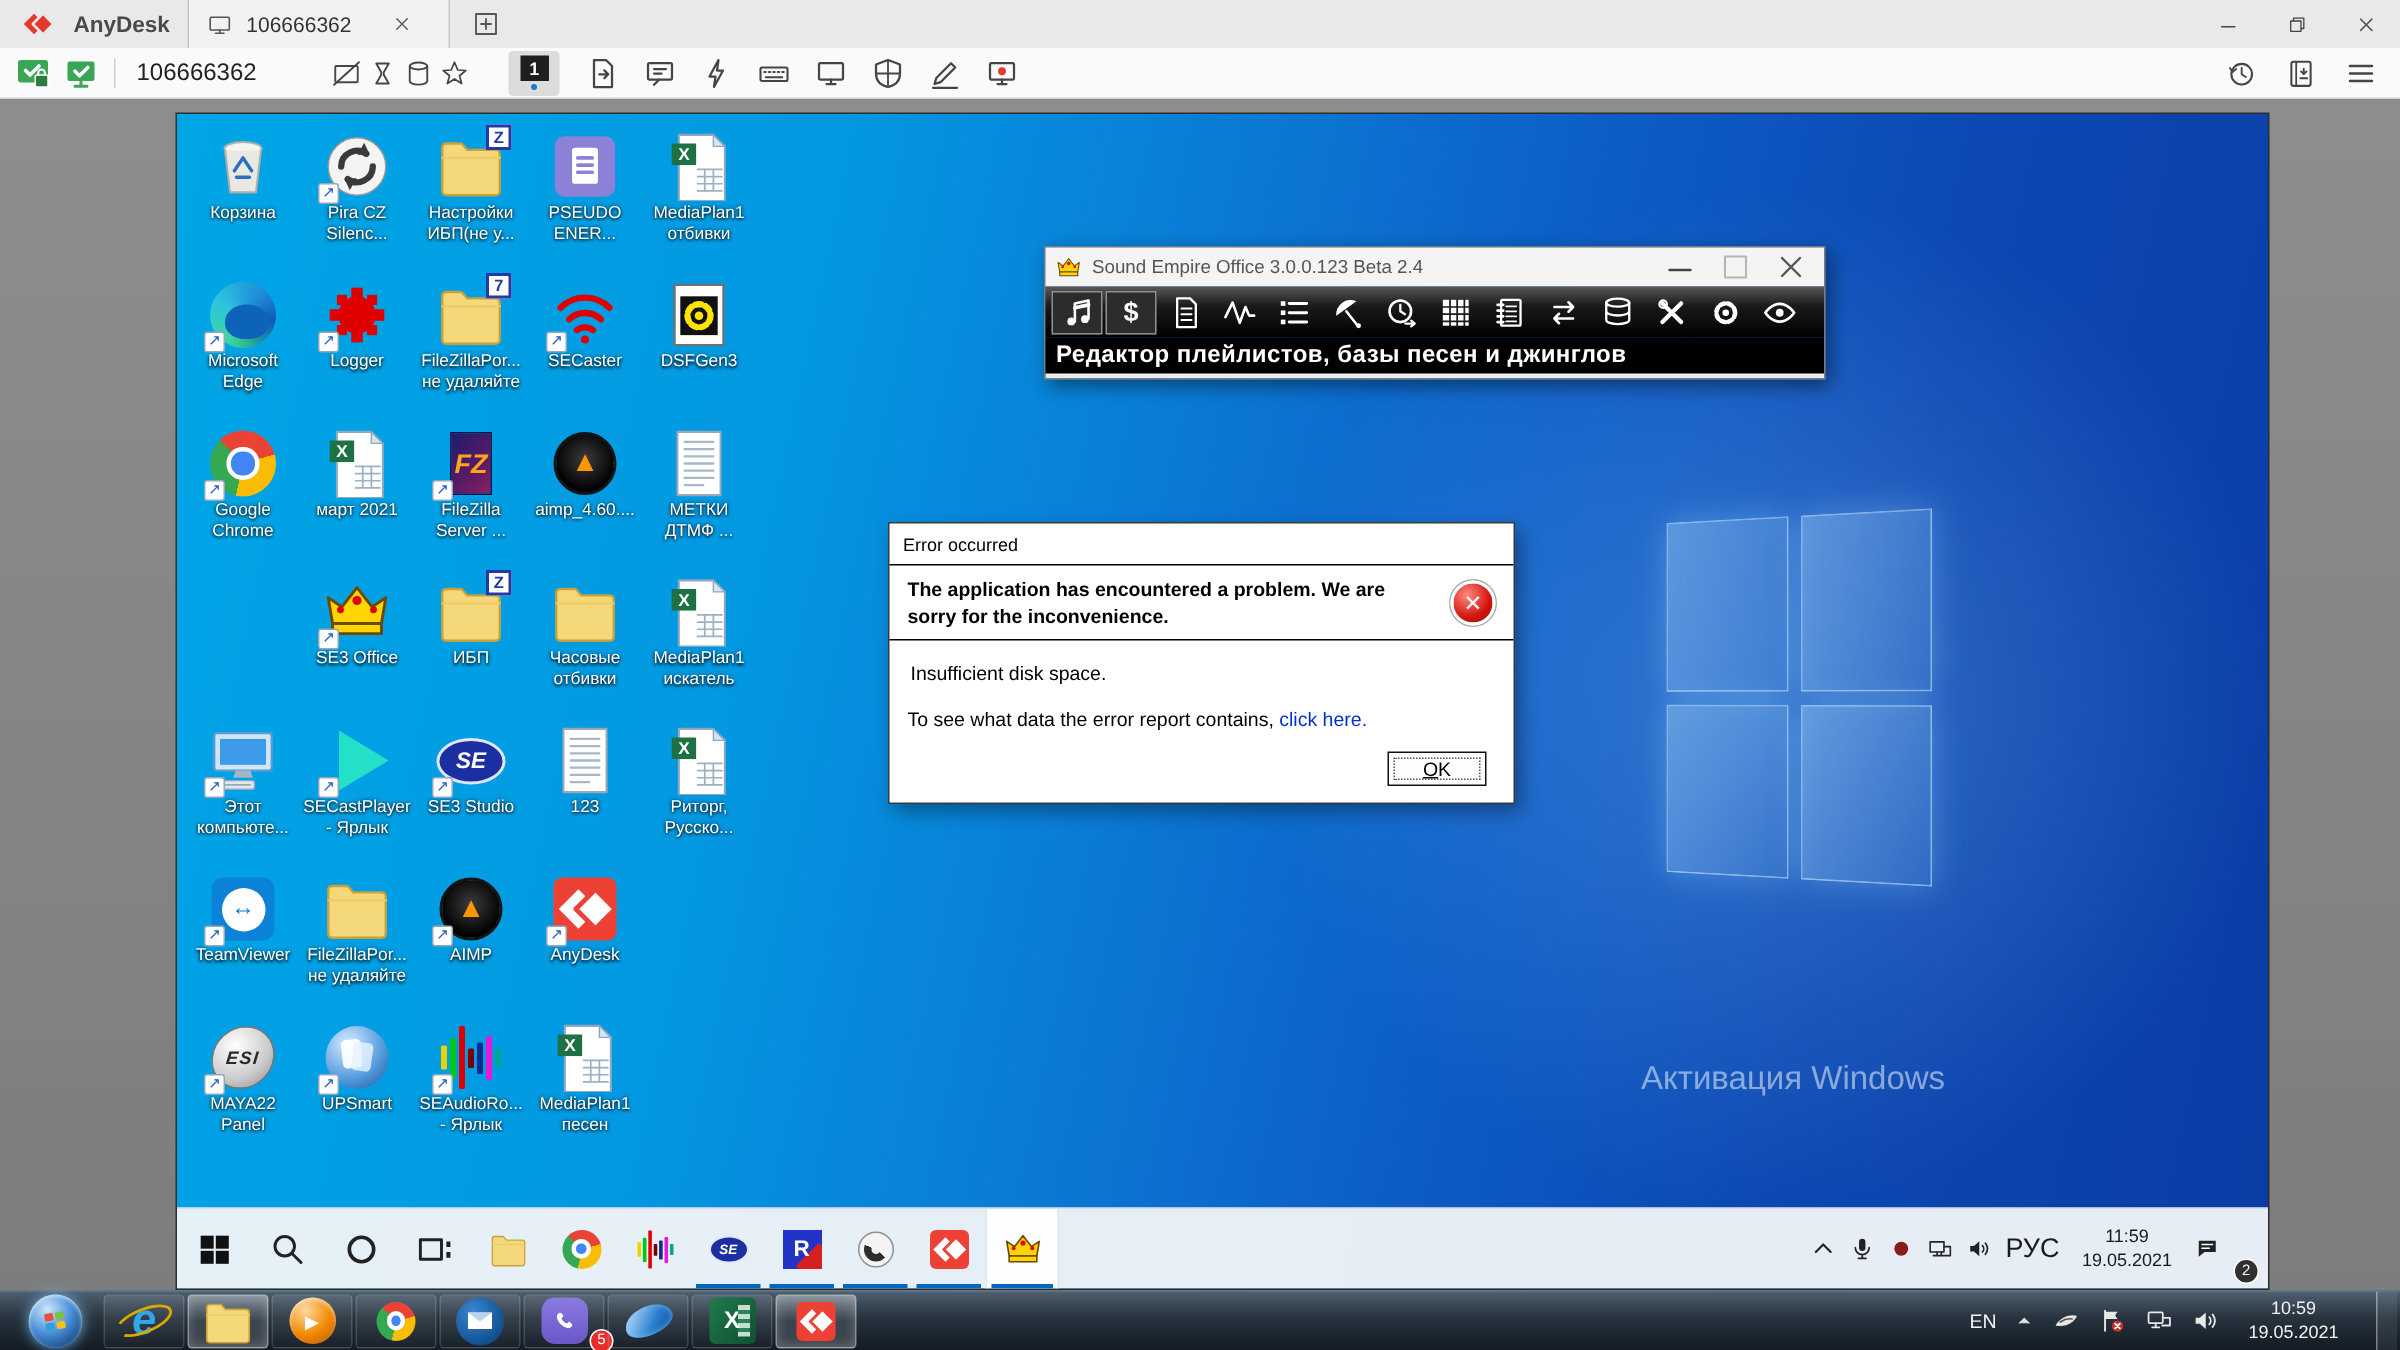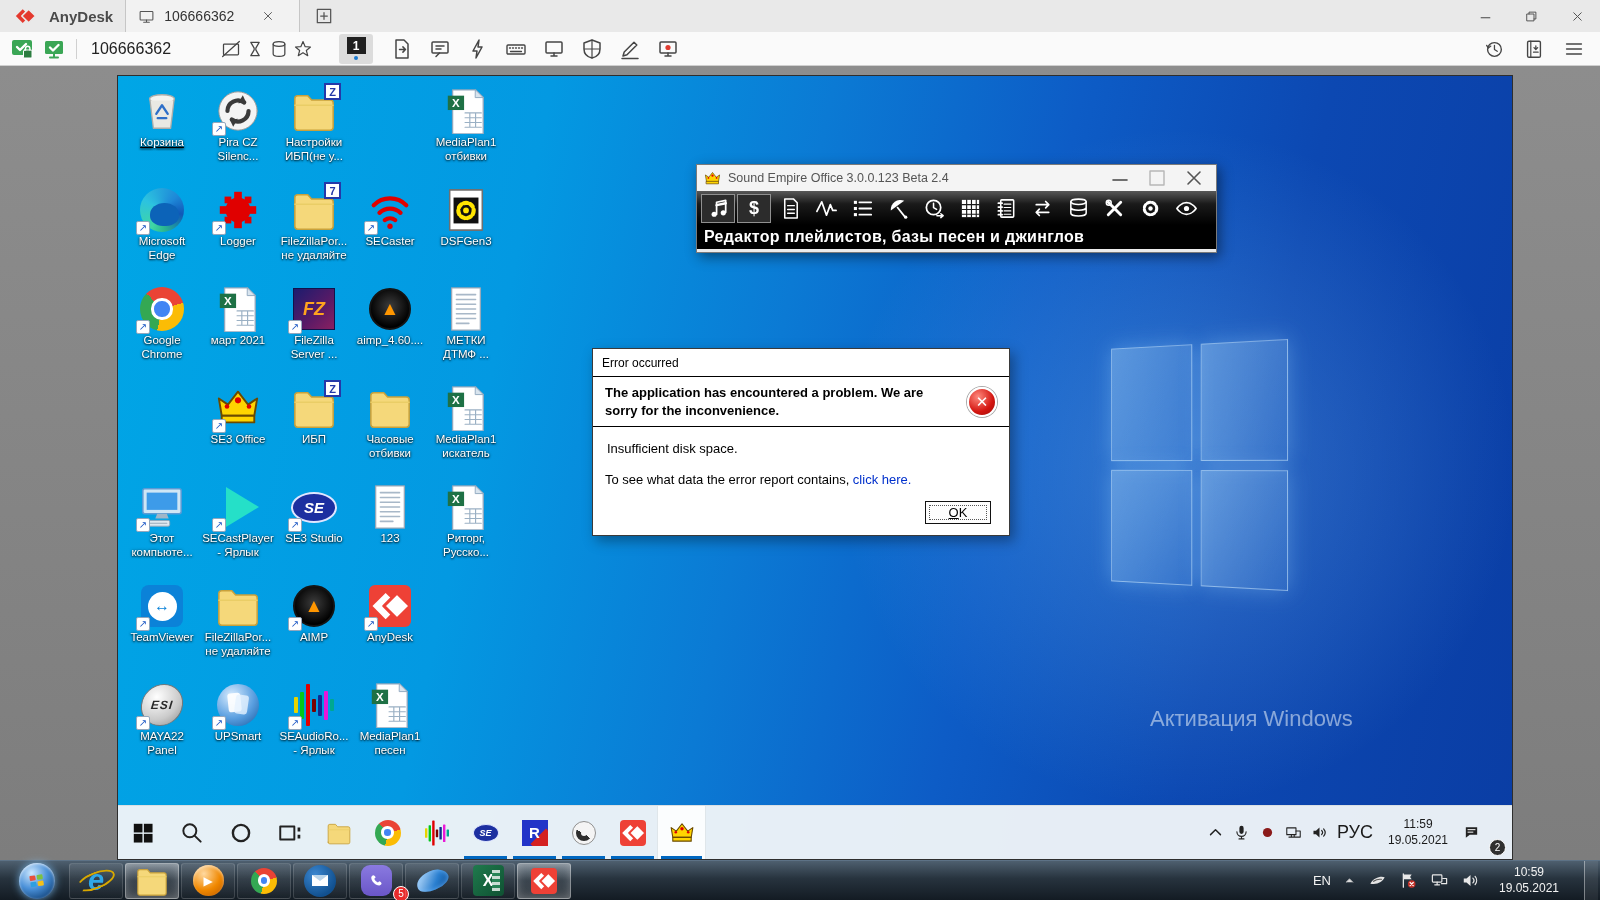--- a/index.html
+++ b/index.html
@@ -49,21 +49,21 @@
 .dlbl{margin-top:2px;font-size:11.5px;line-height:1.2;color:#fff;text-align:center;text-shadow:0 1px 2px rgba(0,0,0,.9),0 0 3px rgba(0,0,0,.55);max-width:74px}
 .sc{position:absolute;left:-3px;bottom:-2px;width:14px;height:14px;background:#fff;border:1px solid #93a7bd;border-radius:2px;display:flex;align-items:center;justify-content:center;font-size:10px;color:#1a56c4;line-height:1}
 .bdg{position:absolute;right:-4px;top:-5px;width:17px;height:17px;background:#fff;border:2px solid #2438a8;color:#2438a8;font-weight:bold;font-size:11px;display:flex;align-items:center;justify-content:center}
 
 
 .edge{width:44px;height:44px;border-radius:50%;background:conic-gradient(from 210deg,#3fd6a4,#2cc3e0 25%,#1e88d8 55%,#0f58b8 70%,#2bb890 90%,#3fd6a4);position:relative;overflow:hidden}
 .edge::before{content:"";position:absolute;left:22%;top:34%;width:66%;height:52%;background:#0c63b8;border-radius:50% 50% 45% 45%}
 .chrome{width:44px;height:44px;border-radius:50%;background:conic-gradient(from -45deg,#ea4335 0 33%,#fbbc05 0 66%,#34a853 0 100%);position:relative}
 .chrome::before{content:"";position:absolute;inset:26%;background:#4285f4;border:3px solid #fff;border-radius:50%}
 .aimp{width:42px;height:42px;border-radius:50%;background:radial-gradient(circle at 50% 42%,#3c3c3c,#000 72%);border:2px solid #141414;color:#ff9600;display:flex;align-items:center;justify-content:center;font-size:19px}
-.fz{width:42px;height:42px;background:linear-gradient(135deg,#1c1c6e,#5a1a66 60%,#8a2060);color:#ffa41e;font-weight:bold;font-style:italic;font-size:18px;display:flex;align-items:center;justify-content:center;border:1px solid #12124a}
+.fz{width:28px;height:42px;background:linear-gradient(135deg,#1c1c6e,#5a1a66 60%,#8a2060);color:#ffa41e;font-weight:bold;font-style:italic;font-size:18px;display:flex;align-items:center;justify-content:center;border:1px solid #12124a}
 .playc{width:0;height:0;border-left:33px solid #25e0c8;border-top:20px solid transparent;border-bottom:20px solid transparent;margin-left:8px}
 .se3s{width:46px;height:31px;background:#1c2fa0;border:2px solid #dfe6ff;border-radius:50%;color:#fff;font-weight:bold;font-style:italic;display:flex;align-items:center;justify-content:center;font-size:15px}
 .tv{width:42px;height:42px;background:#0b82d8;border-radius:8px;display:flex;align-items:center;justify-content:center}
 .tv b{width:29px;height:29px;background:#fff;border-radius:50%;color:#0b82d8;display:flex;align-items:center;justify-content:center;font-size:16px}
 .adt{background:#ee4136;border-radius:6px;display:flex;align-items:center;justify-content:center}
 .esi{width:42px;height:42px;border-radius:50%;background:radial-gradient(circle at 35% 30%,#fff,#cacaca 60%,#8e8e8e);border:1px solid #777;display:flex;align-items:center;justify-content:center;font-style:italic;font-weight:bold;font-size:12px;color:#2a2a2a;letter-spacing:1px;transform:skewX(-6deg)}
 .ups{width:42px;height:42px;border-radius:50%;background:radial-gradient(circle at 35% 28%,#d8ecff,#5a9fe0 55%,#16589e);position:relative}
 .ups::before{content:"";position:absolute;left:11px;top:9px;width:13px;height:19px;background:rgba(255,255,255,.92);border-radius:3px;transform:rotate(-6deg)}
 .ups::after{content:"";position:absolute;left:18px;top:11px;width:13px;height:19px;background:rgba(230,242,255,.8);border-radius:3px;transform:rotate(8deg)}
 .eqz{display:flex;align-items:center;gap:2px}
@@ -105,21 +105,21 @@
 .erricon{flex:0 0 30px;width:30px;height:30px;border-radius:50%;background:radial-gradient(circle at 35% 30%,#ff8a7e,#d31510 60%,#9a0d09);border:2px solid #fff;box-shadow:0 0 0 1px #aaa;color:#fff;display:flex;align-items:center;justify-content:center;font-weight:bold;font-size:15px}
 .dbody{padding:14px 12px 0 14px;font-size:13px}
 .dline2{padding:16px 12px 0 12px;font-size:13px}
 .dlink{color:#0030cc;cursor:pointer}
 .okbtn{position:absolute;right:18px;bottom:11px;width:66px;height:23px;background:#fdfdfd;border:1px solid #111;position:absolute;display:flex;align-items:center;justify-content:center;font-size:13px}
 .okbtn::before{content:"";position:absolute;inset:3px;border:1px dotted #555}
 .okbtn span{display:block}
 .okbtn span::first-letter{text-decoration:underline}
 
 
-.activ{position:absolute;left:1032px;top:630px;color:rgba(235,243,250,.55);z-index:1}
+.activ{position:absolute;left:976px;top:630px;color:rgba(235,243,250,.55);z-index:1}
 .activ h2{font-size:22px;font-weight:normal;margin-bottom:6px}
 .activ p{font-size:14px;line-height:1.35}
 
 
 .rtb{position:absolute;left:0;right:0;bottom:0;height:54px;background:rgba(237,243,247,.97);border-top:1px solid #d9dfe3;display:flex;align-items:stretch;z-index:5}
 .rslot{width:49px;display:flex;align-items:center;justify-content:center;position:relative;flex:0 0 auto}
 .rslot.active{background:#fbfdfe;border-left:1px solid #dfe6ea;border-right:1px solid #dfe6ea}
 .rul{position:absolute;bottom:0;left:3px;right:3px;height:3px;background:#0067c0}
 .rslot .ig{width:26px;height:26px}
 .rtray{margin-left:auto;display:flex;align-items:center;gap:9px;padding-right:4px;color:#1a1a1a}
@@ -322,21 +322,21 @@
 <div class="viewport">
   <div class="remote">
     <div class="wlogo">
         <i></i>
         <i></i>
         <i></i>
         <i></i>
       </div>
 
     <div id="dgrid" class="dgrid">
-        <div class="dicon" style="grid-area: 1 / 1; text-decoration: underline;">
+        <div class="dicon" style="grid-area: 1 / 1;">
           <span class="ig">
             <svg viewBox="0 0 48 48" width="100%" height="100%" fill="none" stroke-linecap="round" stroke-linejoin="round">
               <ellipse cx="24" cy="11.5" rx="13" ry="4.5" fill="#f4f4f0" stroke="#aeaeaa" stroke-width="1.4"></ellipse>
               <path d="M11.5 13l3.5 29h18L36.5 13" fill="#e9e9e3" stroke="#aeaeaa" stroke-width="1.4"></path>
               <path d="M18 27l6-9 6 9" stroke="#2d6fc8" stroke-width="2.4"></path>
               <path d="M19.5 31.5h9" stroke="#2d6fc8" stroke-width="2.4"></path>
             </svg>
           </span>
           <div class="dlbl">Корзина</div>
         </div>
@@ -354,20 +354,30 @@
         </div>
         <div class="dicon" style="grid-area: 1 / 3;">
           <span class="ig">
             <svg viewBox="0 0 48 48" width="100%" height="100%" fill="none" stroke-linecap="round" stroke-linejoin="round">
               <path d="M4 41V11q0-3 3-3h10.5l4 4.5H41q3 0 3 3V41q0 3-3 3H7q-3 0-3-3z" fill="#f5d87a" stroke="#c9a13b" stroke-width="1.6"></path>
               <path d="M4 18h40" stroke="#eacd66" stroke-width="1.4"></path>
             </svg>
             <span class="bdg">Z</span>
           </span>
           <div class="dlbl">Настройки ИБП(не у...</div>
+        </div>
+        <div class="dicon" style="grid-area: 1 / 4;">
+          <span class="ig">
+            <svg viewBox="0 0 48 48" width="100%" height="100%" fill="none" stroke-linecap="round" stroke-linejoin="round">
+              <rect x="3" y="3" width="42" height="42" rx="7" fill="#8b82d8"></rect>
+              <rect x="15" y="11" width="18" height="25" rx="2" fill="#fff"></rect>
+              <path d="M19 18h10M19 23h10M19 28h10" stroke="#8b82d8" stroke-width="2.6"></path>
+            </svg>
+          </span>
+          <div class="dlbl">PSEUDO ENER...</div>
         </div>
         <div class="dicon" style="grid-area: 1 / 5;">
           <span class="ig">
             <svg viewBox="0 0 48 48" width="100%" height="100%" fill="none" stroke-linecap="round" stroke-linejoin="round">
               <path d="M10 2h24l8 8v38H10z" fill="#fff" stroke="#8fa8bf" stroke-width="1.4"></path>
               <path d="M34 2l8 8h-8z" fill="#d8e4ee" stroke="#8fa8bf"></path>
               <path d="M23 26h17M23 31h17M23 36h17M23 41h17M28 26v15M34 26v15" stroke="#9ab0c4" stroke-width="1.2"></path>
               <rect x="5" y="8" width="17" height="15" fill="#1e7145"></rect>
               <text x="13.5" y="19.5" font-size="12" font-weight="bold" fill="#fff" text-anchor="middle" font-family="Liberation Sans,sans-serif">X</text>
             </svg>

